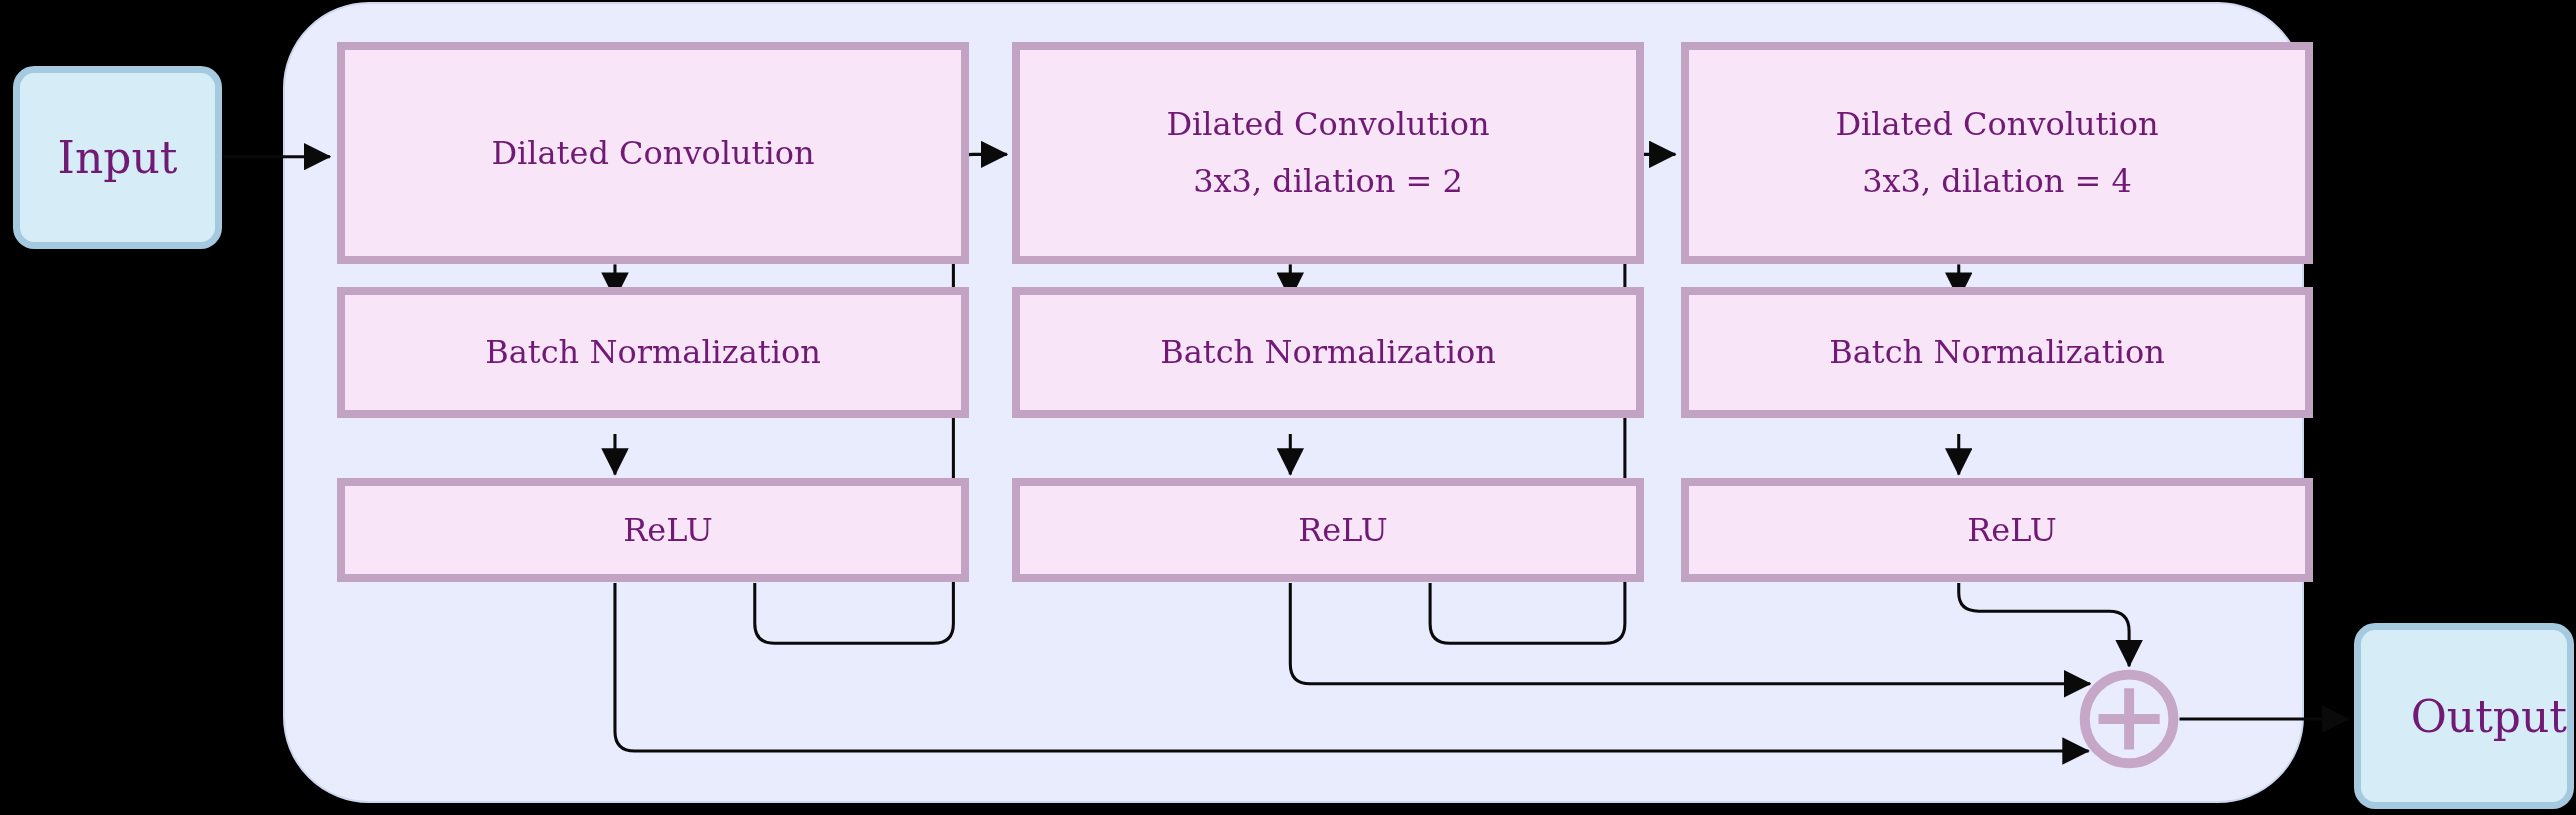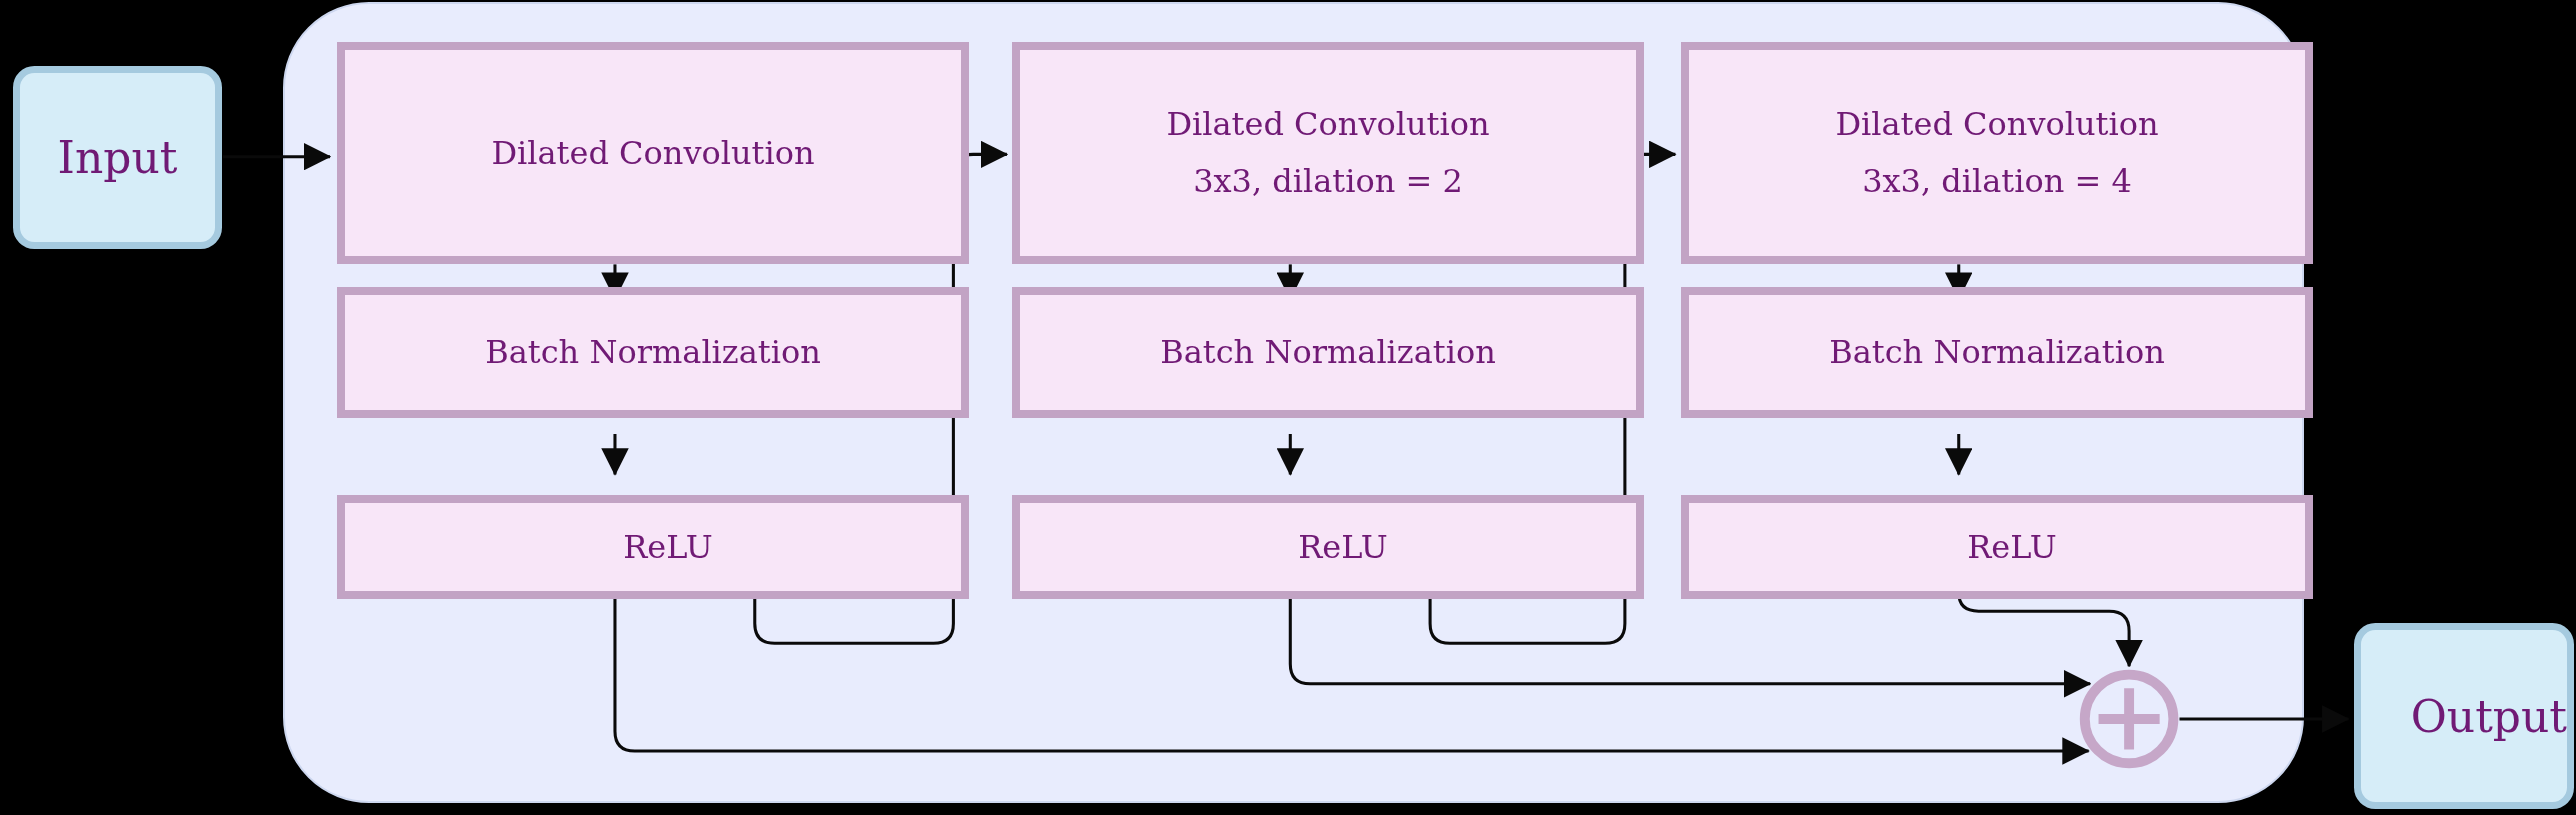--- a/index.html
+++ b/index.html
@@ -25,21 +25,21 @@
     background:#f8e6f8;
     border:8.4px solid #c2a3c4;
     box-sizing:border-box;
     display:flex;align-items:center;justify-content:center;
     text-align:center;
     font-size:32px;
     line-height:57px;
   }
   .row-conv{top:42px;height:222px;}
   .row-bn{top:287px;height:131px;}
-  .row-relu{top:495px;height:104px;padding-left:30px;}
+  .row-relu{top:478px;height:104px;padding-left:30px;}
   .col1{left:337px;}
   .col2{left:1012px;}
   .col3{left:1681px;}
   .iobox{
     position:absolute;
     background:#d6edf8;
     border:7.6px solid #a5cadf;
     border-radius:21.4px;
     box-sizing:border-box;
     display:flex;align-items:center;justify-content:center;

